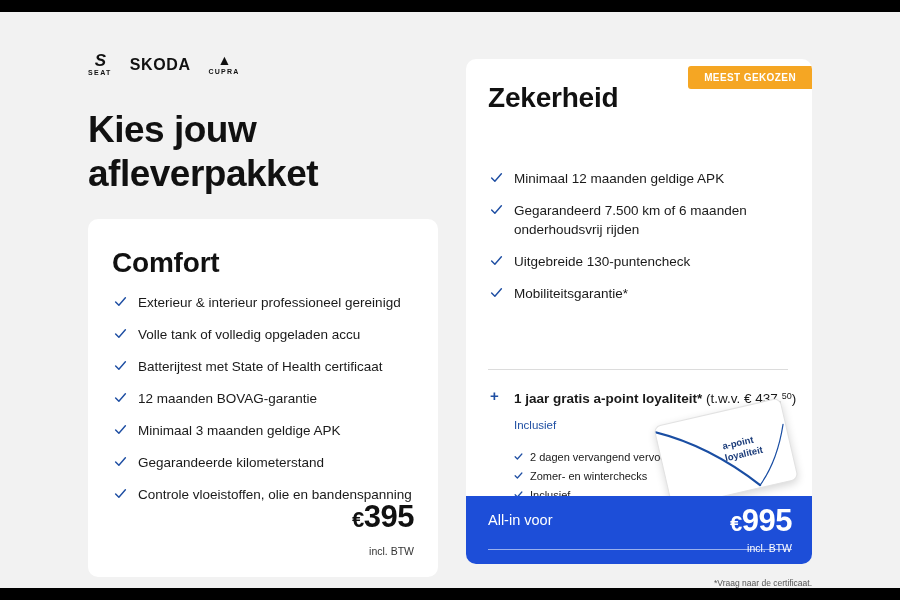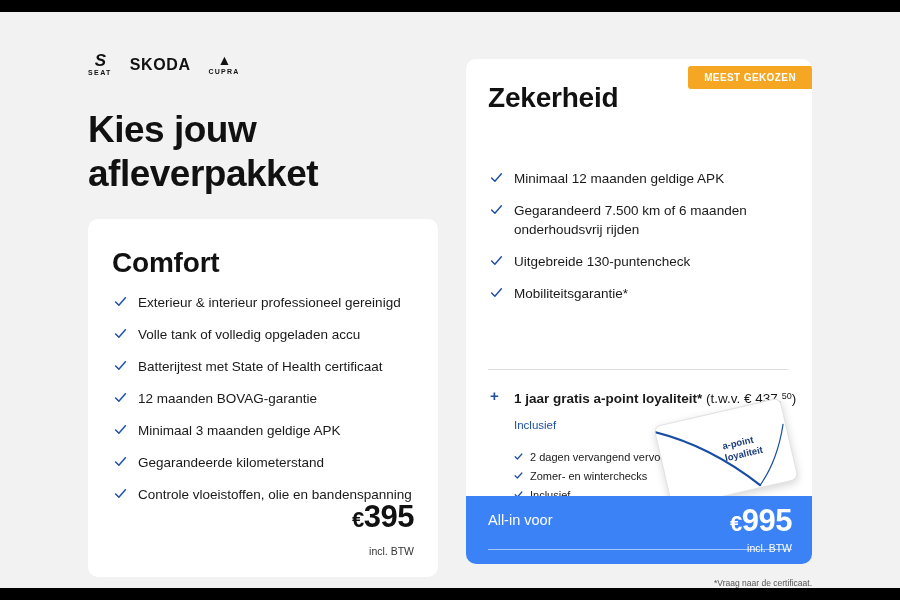--- a/index.html
+++ b/index.html
@@ -306,21 +306,21 @@
     color: #333;
     margin-top: 2px;
   }
 
   .zeker-footer {
     position: absolute;
     left: 0;
     bottom: 0;
     width: 346px;
     height: 68px;
-    background: #3b82f6;
+    background: #1d4ed8;
   }
   .zeker-footer .allin {
     position: absolute;
     left: 22px;
     top: 16px;
     color: #ffffff;
     font-size: 14.5px;
   }
   .zeker-footer .price {
     position: absolute;

